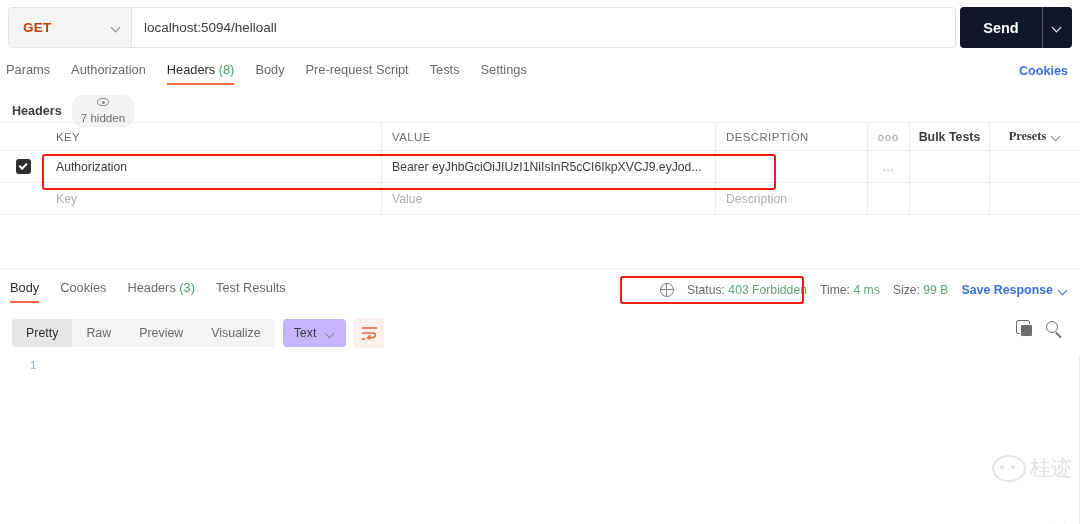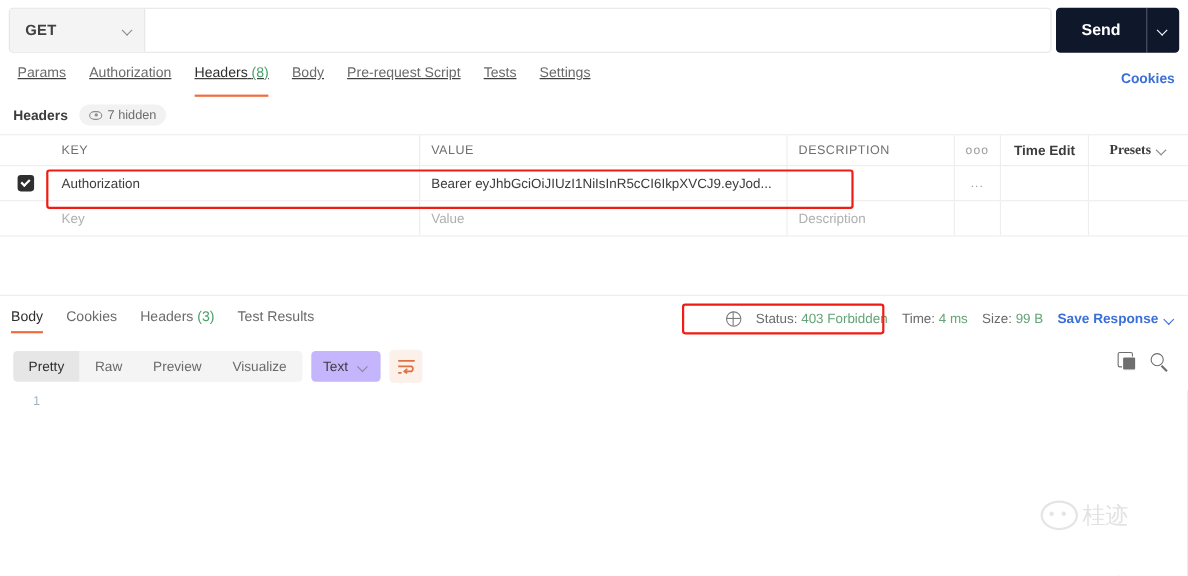--- a/index.html
+++ b/index.html
@@ -11,21 +11,21 @@
     overflow: hidden;
   }
   .app { position: relative; width: 1080px; height: 524px; background: #fff; }
 
   
   .urlbar { position: absolute; left: 8px; top: 7px; width: 948px; height: 41px;
             display: flex; align-items: stretch;
             border: 1px solid #e4e4e4; border-radius: 4px; background: #fff; overflow: hidden; }
   .method { width: 122px; background: #f4f4f4; display: flex; align-items: center;
             padding: 0 10px 0 14px; position: relative; cursor: pointer; }
-  .method-label { font-size: 13.5px; font-weight: bold; color: #404040; letter-spacing: .2px; }
+  .method-label { font-size: 13.5px; font-weight: bold; color: #c2410c; letter-spacing: .2px; }
   .method .chev { margin-left: auto; }
   .divider-v { width: 1px; background: #e4e4e4; }
   .url-input { flex: 1; display: flex; align-items: center; padding: 0 12px;
                font-size: 13.5px; color: #3c3c3c; background: #fff; cursor: text; }
 
   .chev { display: inline-block; width: 9px; height: 9px; position: relative; }
   .chev::before { content: ""; position: absolute; left: 0; top: 1px;
                   width: 6px; height: 6px; border-right: 1.4px solid #8a8a8a;
                   border-bottom: 1.4px solid #8a8a8a; transform: rotate(45deg); }
   .chev.light::before { border-color: #ffffff; }
@@ -34,35 +34,35 @@
   
   .send-wrap { position: absolute; right: 8px; top: 7px; height: 41px; width: 112px;
                display: flex; border-radius: 4px; overflow: hidden; background: #0f172a; cursor: pointer; }
   .send-main { flex: 1; display: flex; align-items: center; justify-content: center;
                color: #fff; font-size: 14.5px; font-weight: bold; }
   .send-split { width: 30px; display: flex; align-items: center; justify-content: center;
                 border-left: 1px solid rgba(255,255,255,.28); }
 
   
   .req-tabs { position: absolute; left: 0; top: 58px; width: 1080px; height: 30px;
-              display: flex; padding-left: 16px; text-decoration: underline; }
+              display: flex; align-items: center; padding-left: 6px; }
   .tab { font-size: 12.8px; color: #6a6a6a; margin-right: 21px; position: relative;
          padding-bottom: 8px; cursor: pointer; white-space: nowrap; }
   .tab.active { color: #2d2d2d; }
   .tab.active::after { content: ""; position: absolute; left: 0; right: 0; bottom: 0;
                        height: 2px; background: #f26b3a; }
   .tab .cnt { color: #49a06a; }
   .cookies-link { position: absolute; right: 12px; top: 64px; font-size: 12.6px;
                   color: #3a6fd8; font-weight: bold; cursor: pointer; }
 
   
   .sub-row { position: absolute; left: 12px; top: 95px; display: flex; align-items: center; gap: 10px; }
   .sub-title { font-size: 12.6px; color: #3c3c3c; font-weight: bold; }
   .hidden-pill { display: flex; align-items: center; gap: 5px; background: #f2f2f2;
-                 border-radius: 11px; padding: 3px 9px; font-size: 11.6px; color: #6d6d6d; cursor: pointer; }
+                 border-radius: 11px; padding: 3px 9px; font-size: 11.6px; color: #6d6d6d; cursor: pointer; flex-direction: column; }
   .eye { width: 12px; height: 8px; border: 1.2px solid #8d8d8d; border-radius: 50% / 60%; position: relative; }
   .eye::after { content: ""; position: absolute; left: 3.8px; top: 1.8px; width: 3px; height: 3px;
                 border-radius: 50%; background: #8d8d8d; }
 
   
   .tbl { position: absolute; left: 0; top: 122px; width: 1080px; border-top: 1px solid #ededed; }
   .trow { display: flex; height: 32px; border-bottom: 1px solid #ededed; }
   .trow.head { height: 28px; }
   .cell { display: flex; align-items: center; padding: 0 10px; font-size: 12.2px;
           border-right: 1px solid #ededed; overflow: hidden; white-space: nowrap; }
@@ -117,41 +117,44 @@
                      background: #6e6e6e; border: 1.6px solid #fff; border-radius: 2px; }
   .mag { width: 12px; height: 12px; border: 1.7px solid #6e6e6e; border-radius: 50%; position: relative; }
   .mag::after { content: ""; position: absolute; right: -5px; bottom: -4px; width: 7px; height: 1.7px;
                 background: #6e6e6e; transform: rotate(45deg); }
 
   .gutter { position: absolute; left: 30px; top: 358px; font-size: 11.6px; color: #9fb6c4; }
   .res-scroll { position: absolute; right: 0; top: 355px; width: 1px; height: 169px; background: #ededed; }
 
   
   .wm { position: absolute; right: 8px; bottom: 8px; width: 126px; height: 62px; opacity: .30;
-        display: flex; flex-direction: column; pointer-events: none; gap: 36px; }
+        display: flex; flex-direction: column; align-items: flex-end; pointer-events: none; gap: 36px; }
   .wm-top { display: flex; align-items: center; gap: 4px; }
   .wm-chat { width: 34px; height: 27px; border: 2px solid #a8a8a8; border-radius: 50%; position: relative; }
   .wm-chat::before { content: ""; position: absolute; left: 6px; top: 8px; width: 4px; height: 4px;
                      border-radius: 50%; background: #a8a8a8; }
   .wm-chat::after { content: ""; position: absolute; left: 17px; top: 8px; width: 4px; height: 4px;
                     border-radius: 50%; background: #a8a8a8; }
   .wm-name { font-size: 21px; color: #9e9e9e; }
   .wm-sub { font-size: 12.5px; color: #9e9e9e; margin-top: 4px; }
 </style>
 </head>
 <body>
 
 <div class="app">
 
   <div class="urlbar">
     <div class="method">
       <span class="method-label">GET</span>
       <span class="chev"></span>
     </div>
     <div class="divider-v"></div>
+    <div class="url-input">
+      <span>localhost:5094/helloall</span>
+    </div>
   </div>
 
   <div class="send-wrap">
     <div class="send-main">Send</div>
     <div class="send-split">
       <span class="chev light"></span>
     </div>
   </div>
 
   <div class="req-tabs">
@@ -191,21 +194,21 @@
   <div class="tbl">
 
     <div class="trow head">
       <div class="cell c-check"></div>
       <div class="cell c-key">KEY</div>
       <div class="cell c-val">VALUE</div>
       <div class="cell c-desc">DESCRIPTION</div>
       <div class="cell c-dots">
         <span class="dots">ooo</span>
       </div>
-      <div class="cell c-bulk">Time Edit</div>
+      <div class="cell c-bulk">Bulk Tests</div>
       <div class="cell c-preset">
         <span>Presets</span>
         <span class="chev"></span>
       </div>
     </div>
 
     <div class="trow">
       <div class="cell c-check">
         <span class="cbox">
             <span class="tick"></span>

